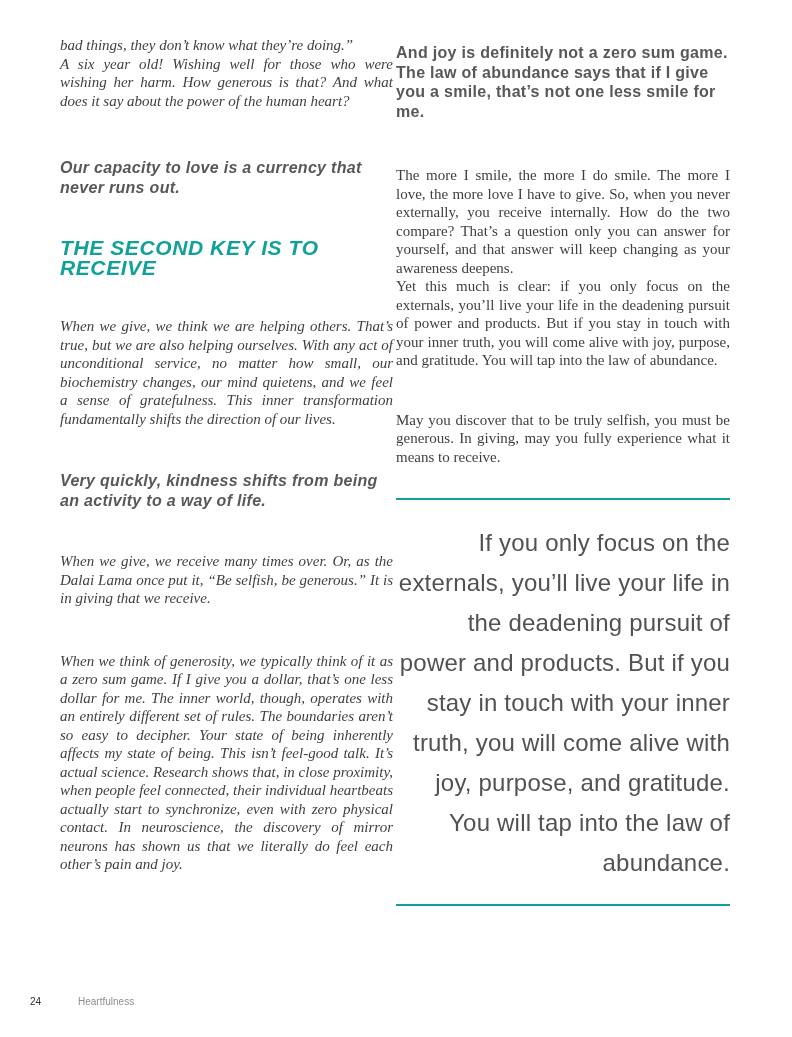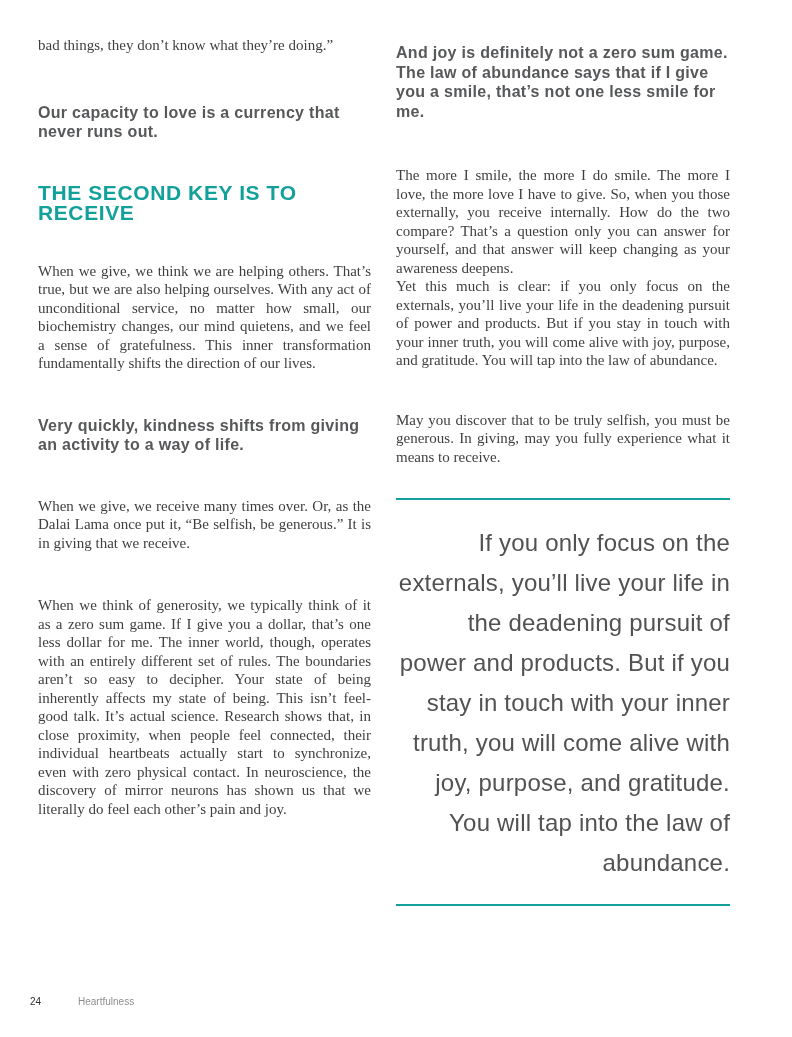--- a/index.html
+++ b/index.html
@@ -5,21 +5,21 @@
   html,body{margin:0;padding:0;background:#e9e9e9;}
   .page{
     position:relative;
     width:792px;height:1037px;
     background:#ffffff;
     margin:0 auto;
     overflow:hidden;
     font-family:"Liberation Serif", serif;
   }
   .col{position:absolute;top:0;}
-  .col-left{left:38px;width:333px;}
+  .col-left{left:60px;width:333px;font-style:italic;}
   .col-right{left:396px;width:334px;}
 
   .body-p{
     margin:0;
     font-family:"Liberation Serif", serif;
     font-size:15px;
     line-height:18.5px;
     color:#3f3f3f;
     text-align:justify;
   }
@@ -73,40 +73,41 @@
   .mt21{margin-top:21px;}
 </style>
 </head>
 <body>
 
 <div class="page">
 
   <div class="col col-left">
     <p class="body-p mt36">
       <span>bad things, they don’t know what they’re doing.”</span><br>
+      <span>A six year old! Wishing well for those who were wishing her harm. How generous is that? And what does it say about the power of the human heart?</span>
     </p>
 
     <p class="bold-q mt48">Our capacity to love is a currency that never runs out.</p>
 
 
     <h2 class="section-heading mt41">THE SECOND KEY IS TO RECEIVE</h2>
 
     <p class="body-p mt39">When we give, we think we are helping others. That’s true, but we are also helping ourselves. With any act of unconditional service, no matter how small, our biochemistry changes, our mind quietens, and we feel a sense of gratefulness. This inner transformation fundamentally shifts the direction of our lives.</p>
 
-    <p class="bold-q mt43">Very quickly, kindness shifts from giving an activity to a way of life.</p>
+    <p class="bold-q mt43">Very quickly, kindness shifts from being an activity to a way of life.</p>
 
     <p class="body-p mt42">When we give, we receive many times over. Or, as the Dalai Lama once put it, “Be selfish, be generous.” It is in giving that we receive.</p>
 
     <p class="body-p mt44">When we think of generosity, we typically think of it as a zero sum game. If I give you a dollar, that’s one less dollar for me. The inner world, though, operates with an entirely different set of rules. The boundaries aren’t so easy to decipher.  Your state of being inherently affects my state of being. This isn’t feel-good talk. It’s actual science. Research shows that, in close proximity, when people feel connected, their individual heartbeats actually start to synchronize, even with zero physical contact.  In neuroscience, the discovery of mirror neurons has shown us that we literally do feel each other’s pain and joy.</p>
   </div>
 
   <div class="col col-right">
     <p class="bold-q mt43">And joy is definitely not a zero sum game. The law of abundance says that if I give you a smile, that’s not one less smile for me.</p>
 
-    <p class="body-p mt45">The more I smile, the more I do smile.  The more I love, the more love I have to give. So, when you those externally, you receive internally. How do the two compare? That’s a question only you can answer for yourself, and that answer will keep changing as your awareness deepens.</p>
+    <p class="body-p mt45">The more I smile, the more I do smile.  The more I love, the more love I have to give. So, when you never externally, you receive internally. How do the two compare? That’s a question only you can answer for yourself, and that answer will keep changing as your awareness deepens.</p>
 
     <p class="body-p mt26">Yet this much is clear: if you only focus on the externals, you’ll live your life in the deadening pursuit of power and products. But if you stay in touch with your inner truth, you will come alive with joy, purpose, and gratitude. You will tap into the law of abundance.</p>
 
     <p class="body-p mt41">May you discover that to be truly selfish, you must be generous. In giving, may you fully experience what it means to receive.</p>
 
     <div class="rule mt32"></div>
 
     <p class="big-pullquote mt23">If you only focus on the externals, you’ll live your life in the deadening pursuit of power and products. But if you stay in touch with your inner truth, you will come alive with joy, purpose, and gratitude. You will tap into the law of abundance.</p>
 
     <div class="rule mt21"></div>

